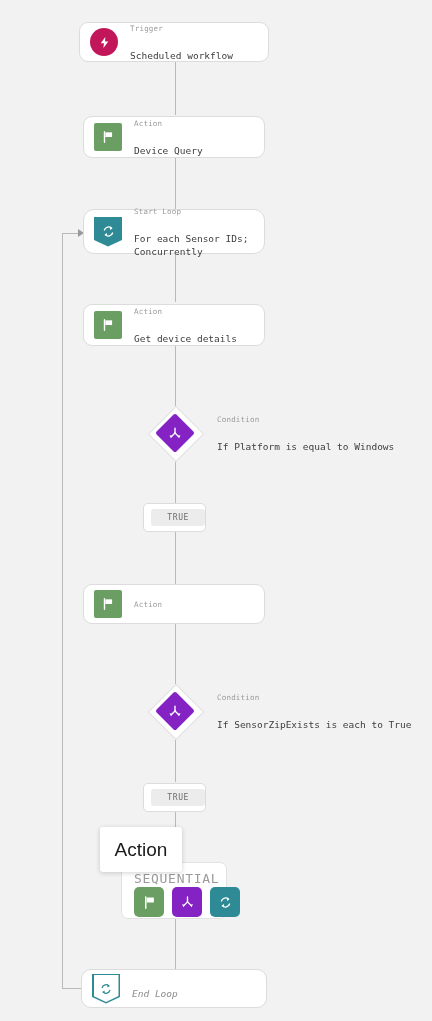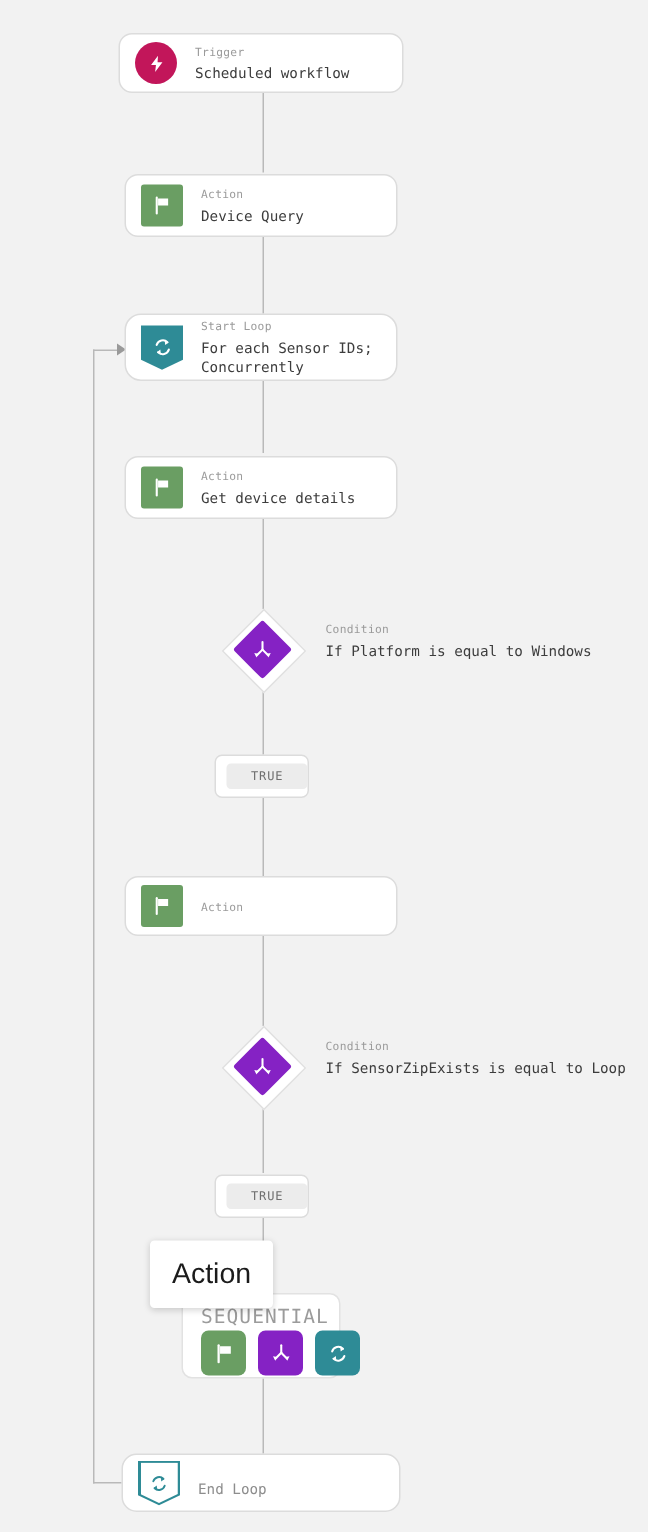--- a/index.html
+++ b/index.html
@@ -59,21 +59,21 @@
   .node-kind {
     font-size: 7.5px;
     color: #9b9b9b;
     letter-spacing: 0.2px;
     line-height: 11px;
   }
   .node-title {
     font-size: 9.5px;
     color: #3d3d3d;
     line-height: 13px;
-    margin-top: 3px;
+    margin-top: 15px;
     white-space: pre-line;
   }
 
   
   .ico {
     flex: 0 0 auto;
     width: 28px;
     height: 30px;
     display: flex;
     align-items: center;
@@ -369,21 +369,21 @@
         <path d="M12 3 V11" stroke="#ffffff" stroke-width="2.2" stroke-linecap="round"></path>
         <path d="M12 11 L6 17" stroke="#ffffff" stroke-width="2.2" stroke-linecap="round"></path>
         <path d="M12 11 L18 17" stroke="#ffffff" stroke-width="2.2" stroke-linecap="round"></path>
         <path d="M3.2 14.6 L7.8 15.4 L5.6 19.4 Z" fill="#ffffff"></path>
         <path d="M20.8 14.6 L16.2 15.4 L18.4 19.4 Z" fill="#ffffff"></path>
       </svg>
     </div>
   </div>
   <div class="cond-label" style="left:217px; top:692px;">
     <span class="node-kind">Condition</span>
-    <span class="node-title">If SensorZipExists is equal to Loop</span>
+    <span class="node-title">If SensorZipExists is each to True</span>
   </div>
 
   <div class="badge-box" style="left:143px; top:783px; width:63px; height:29px;">
     <span class="badge-pill">TRUE</span>
   </div>
 
   <div class="group" style="left:121px; top:862px; width:106px; height:57px;">
     <span class="group-label">SEQUENTIAL</span>
     <span class="group-tiles">
       <span class="tile tile-green">
@@ -421,17 +421,17 @@
       <span class="ico-banner-outline">
         <svg width="14" height="14" viewBox="0 0 24 24" aria-hidden="true">
           <path d="M5.5 9.5 A7 7 0 0 1 17 6.6" fill="none" stroke="#2e8b96" stroke-width="2.2" stroke-linecap="round"></path>
           <path d="M18.5 14.5 A7 7 0 0 1 7 17.4" fill="none" stroke="#2e8b96" stroke-width="2.2" stroke-linecap="round"></path>
           <path d="M14 4 L18.2 6.8 L14.6 9.6 Z" fill="#2e8b96"></path>
           <path d="M10 20 L5.8 17.2 L9.4 14.4 Z" fill="#2e8b96"></path>
         </svg>
       </span>
     </span>
     <span class="node-text">
-      <span class="node-title" style="color:#8d8d8d; margin-top:10px;">End Loop</span>
+      <span class="node-title" style="color:#8d8d8d; margin-top:10px;font-style:italic;">End Loop</span>
     </span>
   </div>
 
 </div>
 
 </body></html>

